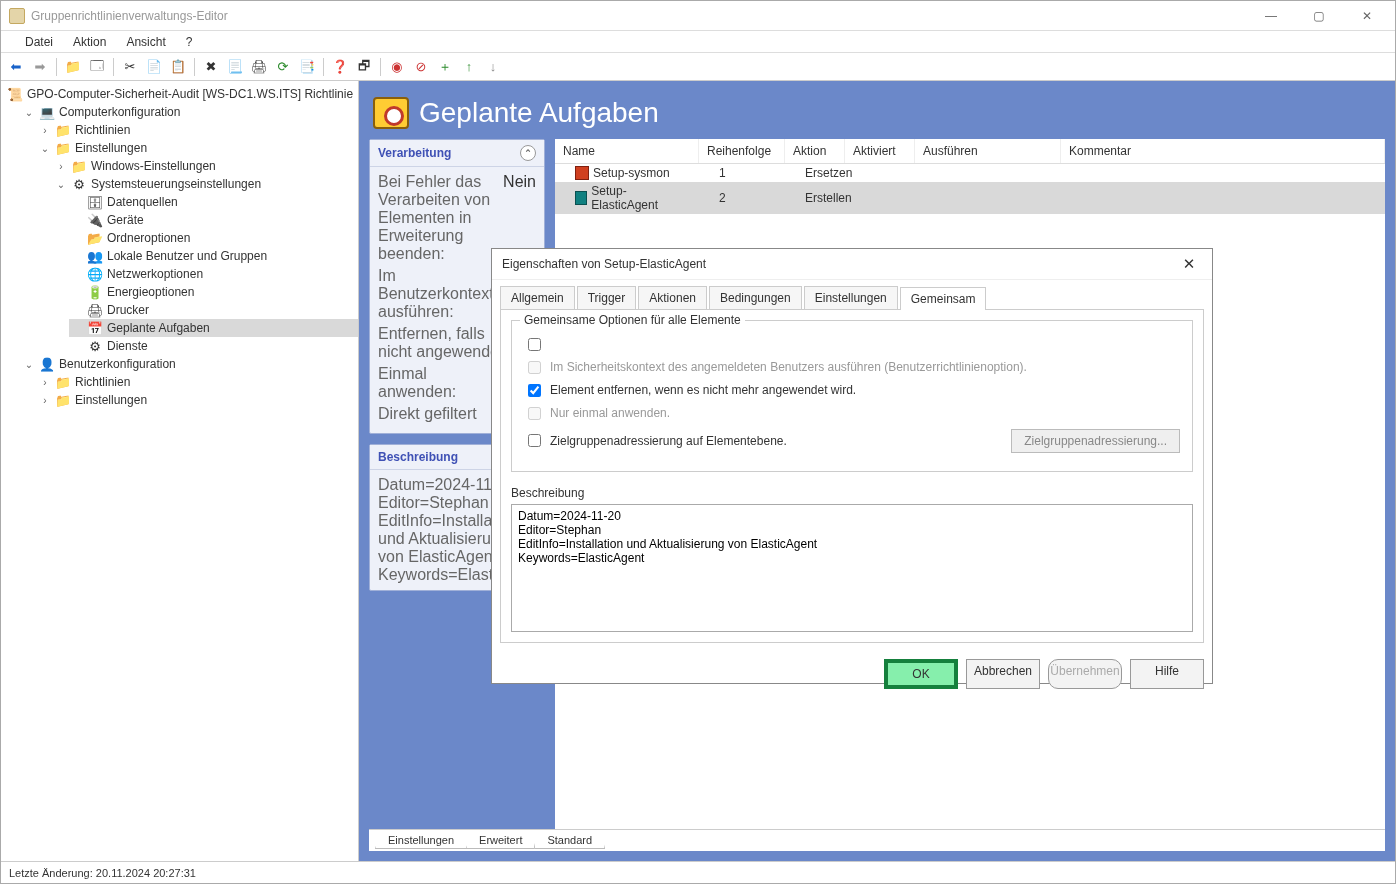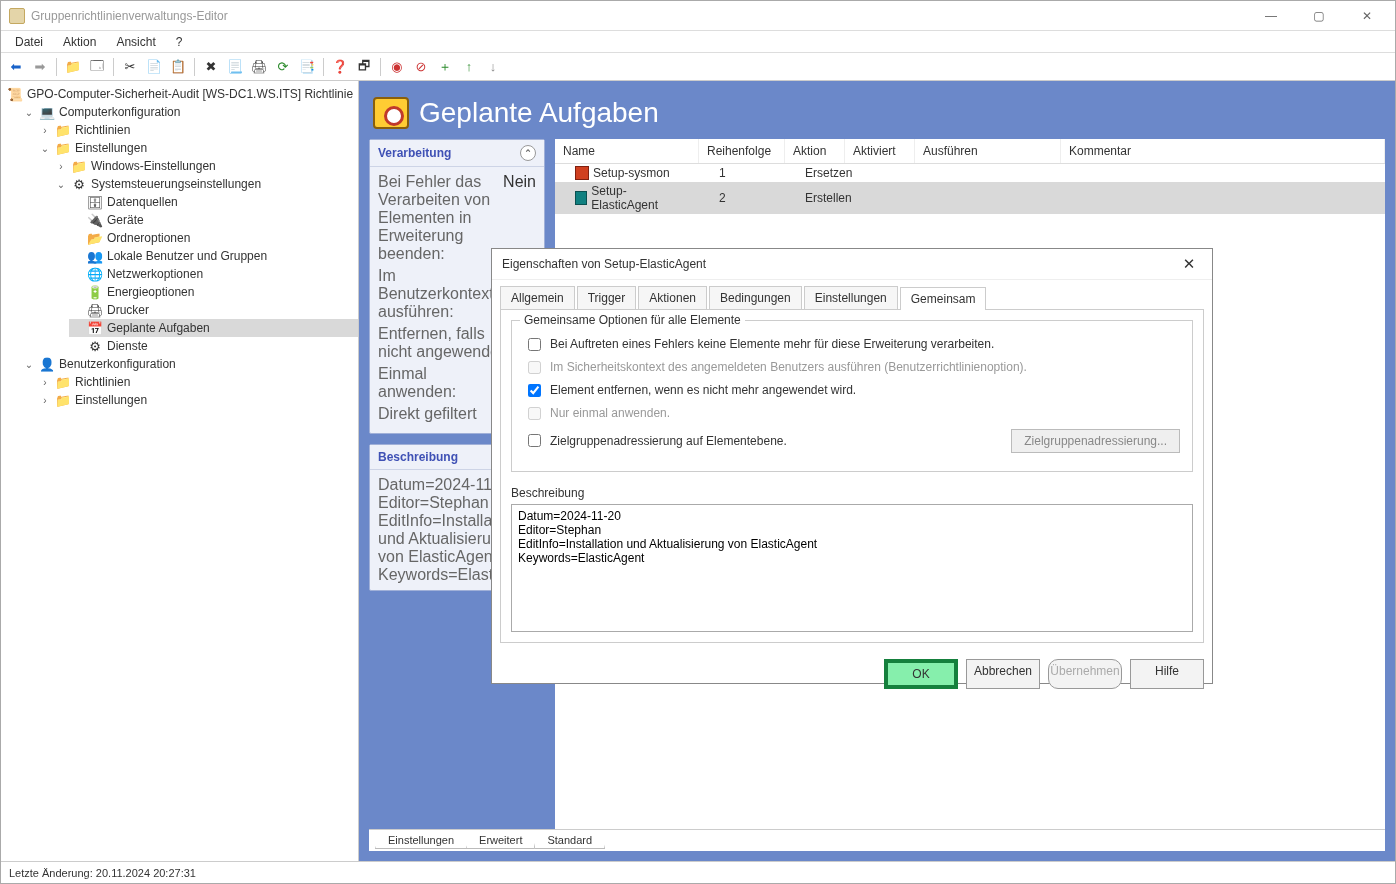--- a/index.html
+++ b/index.html
@@ -43,21 +43,21 @@
     .titlebar .controls span {
       width: 40px; height: 24px;
       display: flex; align-items: center; justify-content: center;
       color: #666;
       cursor: pointer;
     }
     .menubar {
       height: 22px;
       display: flex;
       align-items: center;
-      padding: 0 6px;
+      padding: 0 16px;
       gap: 4px;
       border-bottom: 1px solid #ddd;
     }
     .menubar .menu-item { padding: 2px 8px; cursor: pointer; color:#333; }
     .toolbar {
       height: 28px;
       display: flex;
       align-items: center;
       padding: 2px 4px;
       gap: 2px;
@@ -634,21 +634,20 @@
       <div class="dlg-tab">Aktionen</div>
       <div class="dlg-tab">Bedingungen</div>
       <div class="dlg-tab">Einstellungen</div>
       <div class="dlg-tab active">Gemeinsam</div>
     </div>
     <div class="dlg-body">
       <div class="fieldset">
         <span class="legend">Gemeinsame Optionen für alle Elemente</span>
         <div class="check-row">
           <input type="checkbox" style="">
-          <label>Bei Auftreten eines Fehlers keine Elemente mehr für diese Erweiterung verarbeiten.</label>
         </div>
         <div class="check-row disabled">
           <input type="checkbox" disabled="" style="">
           <label>Im Sicherheitskontext des angemeldeten Benutzers ausführen (Benutzerrichtlinienoption).</label>
         </div>
         <div class="check-row">
           <input type="checkbox" checked="" style="">
           <label>Element entfernen, wenn es nicht mehr angewendet wird.</label>
         </div>
         <div class="check-row disabled">

